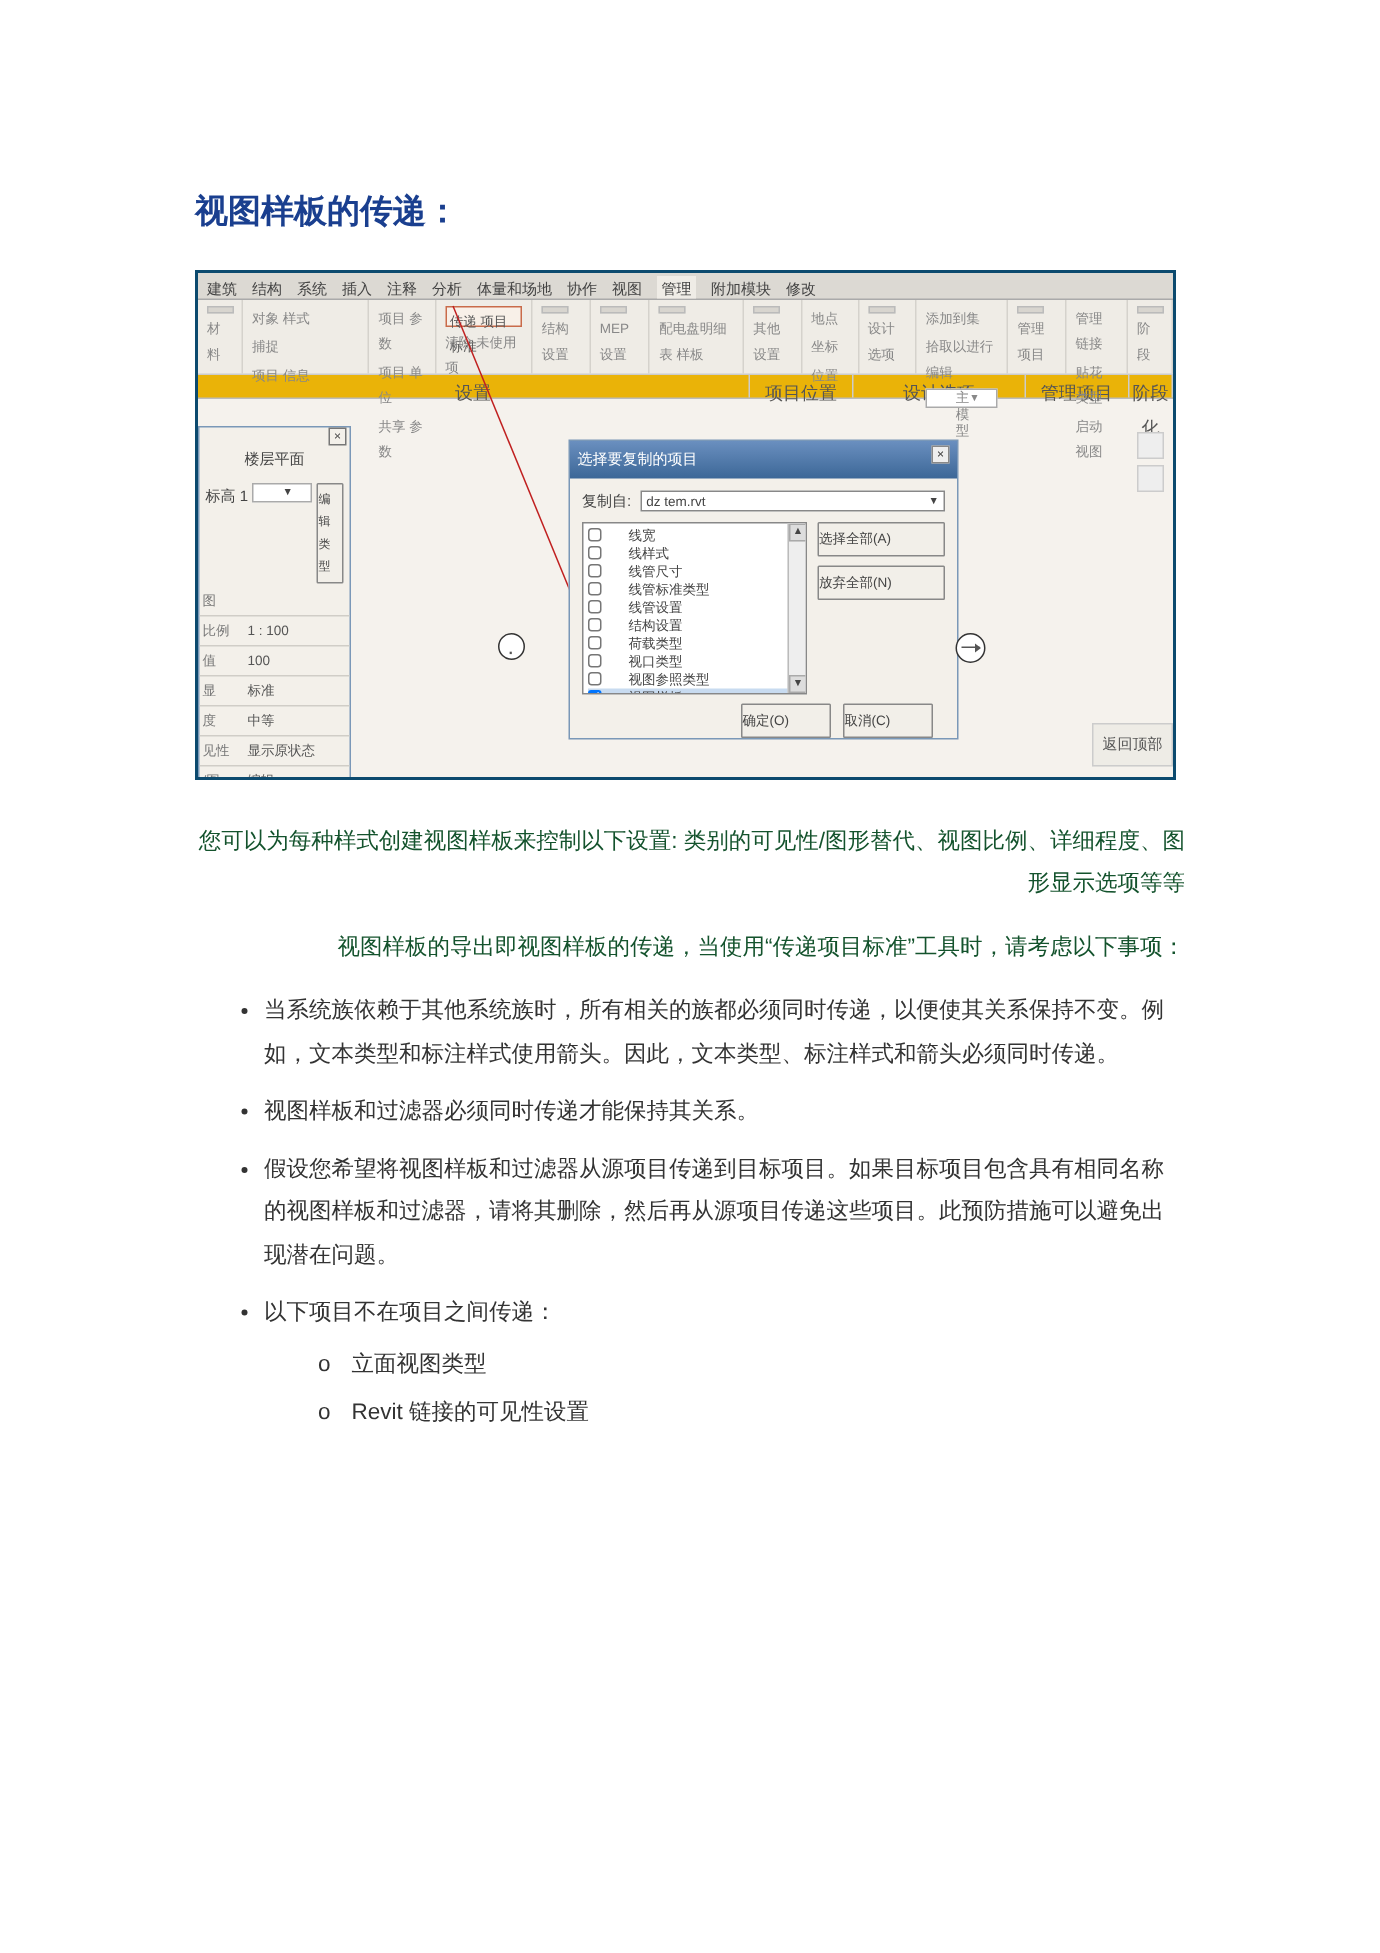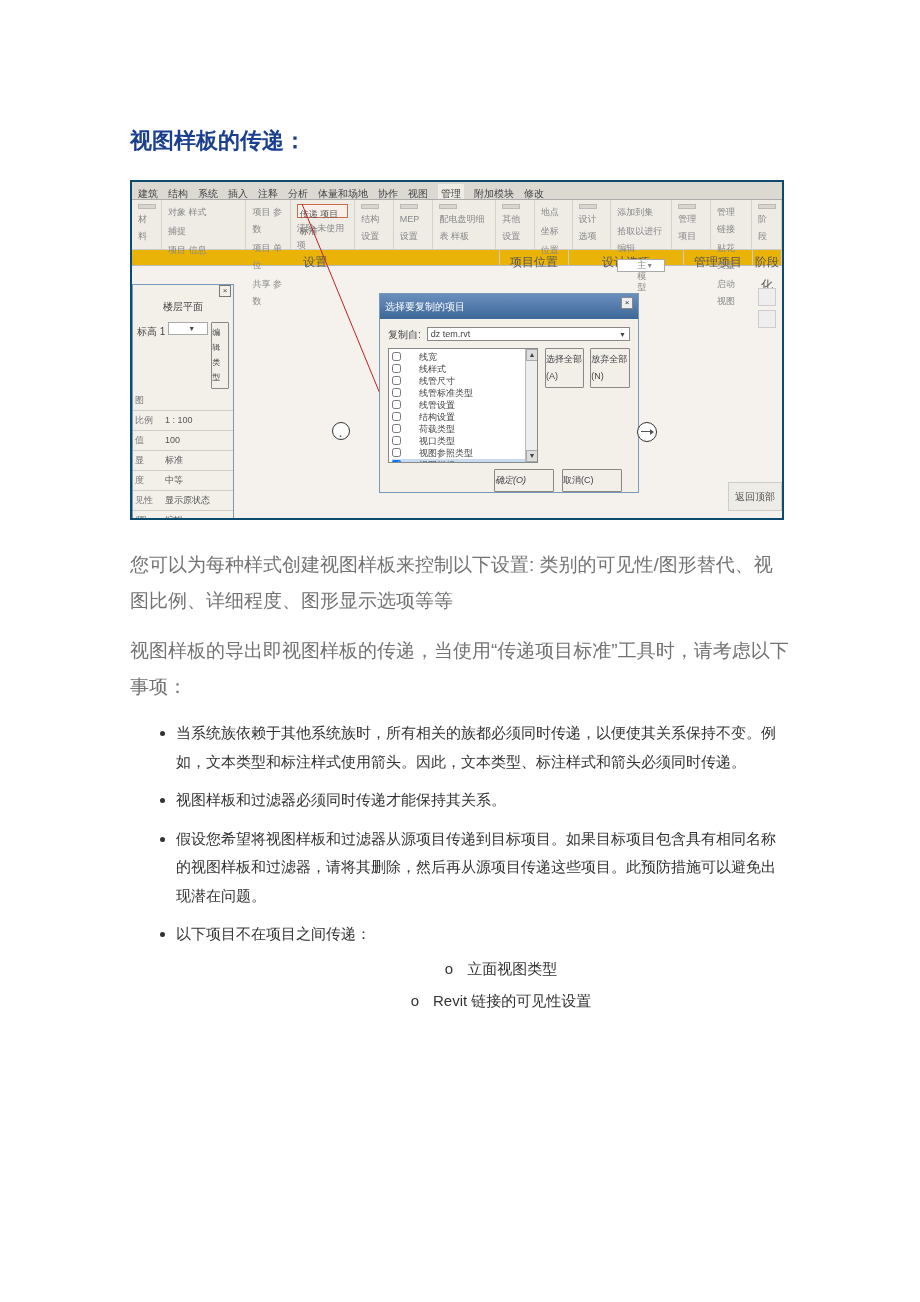--- a/index.html
+++ b/index.html
@@ -115,21 +115,21 @@
       border:1px solid #888; background:#fff; height:115px; width:150px;
       overflow:hidden; padding:2px 3px; font-size:9px; line-height:12px;
       float:left; position:relative;
     }
     .listbox .scroll { position:absolute; right:0; top:0; width:12px; height:100%; background:#eee; border-left:1px solid #bbb;}
     .listbox .scroll .up,.listbox .scroll .down {position:absolute; width:12px; height:12px; background:#ddd; border:1px solid #aaa; font-size:7px; text-align:center; line-height:10px;}
     .listbox .scroll .up{top:0;} .listbox .scroll .down{bottom:0;}
     .chk { display:flex; gap:18px; align-items:center;}
     .chk input { width:9px; height:9px;}
     .sel { background:#c8dbf0;}
-    .dlg-btns-right { float:right; width:85px; display:flex; flex-direction:row; gap:6px;}
+    .dlg-btns-right { float:right; width:85px; display:flex; flex-direction:column; gap:6px;}
     .btn { border:1px solid #888; background:#f2efe9; font-size:9px; text-align:left; padding:2px 0; border-radius:1px;}
     .dlg-footer { clear:both; display:flex; justify-content:flex-end; gap:8px; padding:6px 8px 0;}
 
     .redline {
       position:absolute;
       left:165px; top:16px;
       width:112px; height:230px;
       pointer-events:none;
     }
     .circn { position:absolute; border:1px solid #333; border-radius:50%; background:#fff;}
@@ -137,26 +137,26 @@
     .c1::after{content:"·"; position:absolute; left:5px; top:-2px; color:#555;}
     .c2 { right:125px; top:240px; width:20px; height:20px;}
     .c2::after{content:""; position:absolute; left:3px; top:8px; width:12px; height:0; border-top:1px solid #555;}
     .c2::before{content:""; position:absolute; left:12px; top:6px; width:0; height:0; border-left:4px solid #555; border-top:3px solid transparent; border-bottom:3px solid transparent;}
 
     .right-icons { position:absolute; right:2px; top:106px; width:22px;}
     .right-icons .ic { width:18px; height:18px; border:1px solid #ccc; background:#eee; margin-bottom:4px;}
     .back-top { position:absolute; right:0; top:300px; background:#eeece6; border:1px solid #ccc; font-size:10px; padding:4px 6px; color:#555;}
 
     
-    p.para { margin-bottom:14px; color:#737373; font-size:19px; line-height:1.9;}
+    p.para { margin-bottom:14px; color:#14532d; font-size:15px; line-height:1.9;text-align:right;}
     ul.b1 { list-style:disc; padding-left:46px; margin-top:4px;}
     ul.b1 > li { margin-bottom:10px; line-height:1.9;}
     ul.b2 { list-style:none; padding-left:36px; margin-top:6px;}
     ul.b2 li::before { content:"o"; margin-right:14px; color:#333; font-family:Arial;}
-    ul.b2 li { margin-bottom:4px;text-align:center;}
+    ul.b2 li { margin-bottom:4px;}
   </style>
 </head>
 <body>
 
 <h1 class="title">视图样板的传递：</h1>
 
 <div class="screenshot">
 
   <div class="ribbon-tabs">
     <span>建筑</span>
@@ -361,21 +361,21 @@
         <div class="scroll">
           <div class="up">▲</div>
           <div class="down">▼</div>
         </div>
       </div>
       <div class="dlg-btns-right">
         <div class="btn">选择全部(A)</div>
         <div class="btn">放弃全部(N)</div>
       </div>
       <div class="dlg-footer">
-        <div class="btn" style="width:60px;font-style:italic;">确定(O)</div>
+        <div class="btn" style="width:60px;">确定(O)</div>
         <div class="btn" style="width:60px;">取消(C)</div>
       </div>
     </div>
   </div>
 
   <div class="circn c1"></div>
   <div class="circn c2"></div>
 
   <div class="right-icons">
     <div class="ic"></div>

